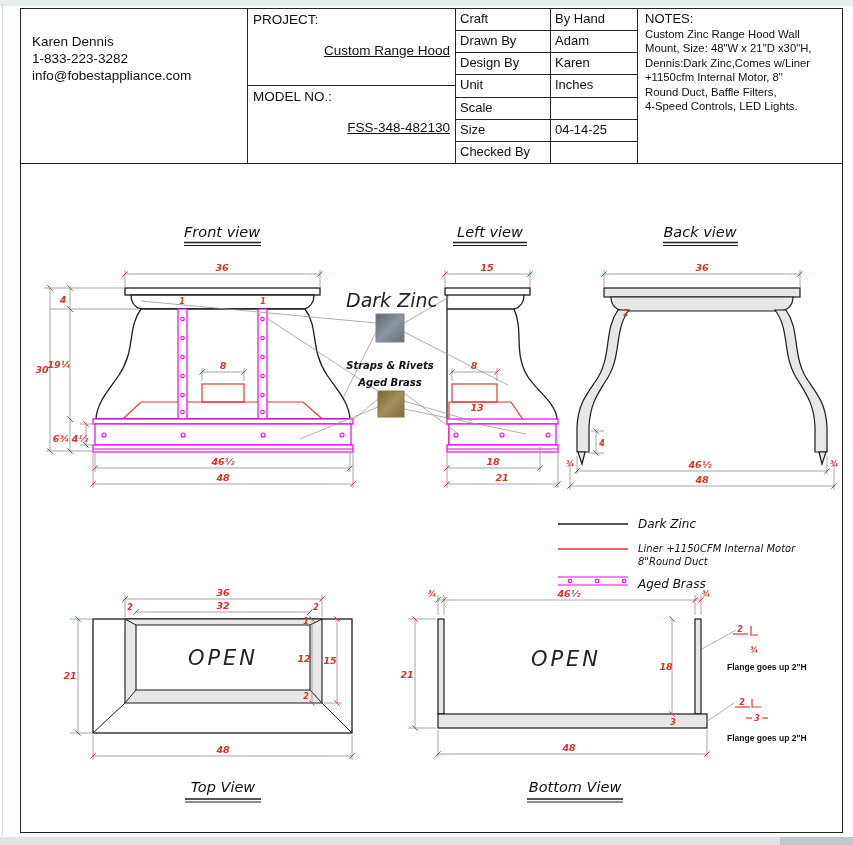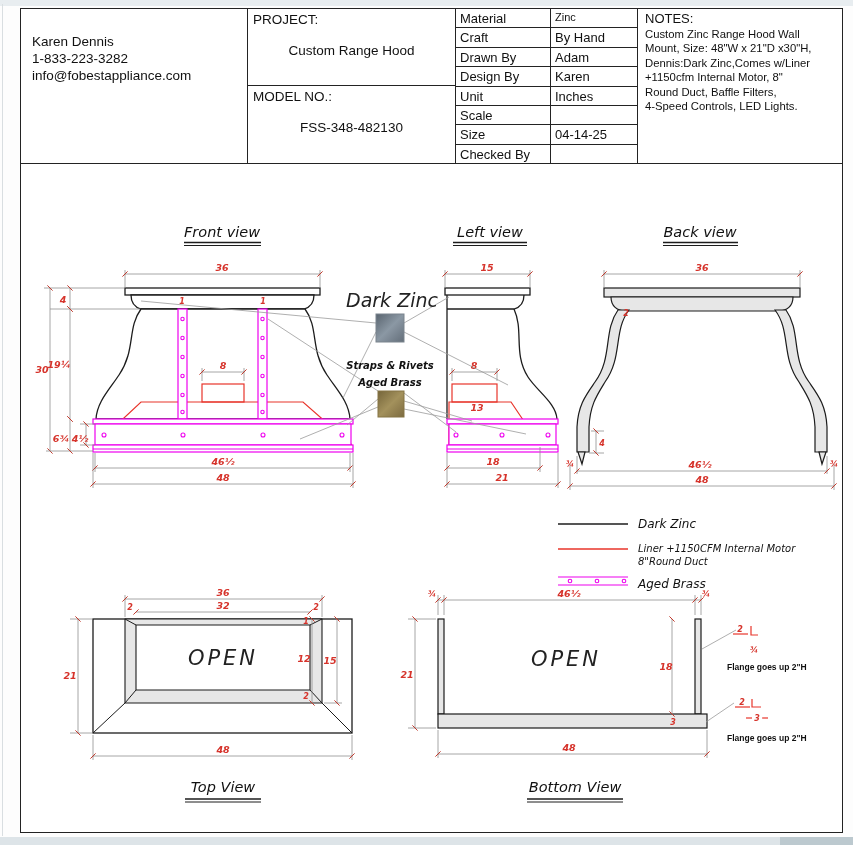--- a/index.html
+++ b/index.html
@@ -14,21 +14,21 @@
   
   .tb{position:absolute;left:0;top:0;width:100%;height:155px;border-bottom:1.6px solid #232323;
       display:flex;box-sizing:border-box;}
   .tb>div{box-sizing:border-box;}
   .tb-company{width:227px;border-right:1.4px solid #232323;padding:24px 10px 0 11px;font-size:13.5px;}
   .tb-company .nm{margin-bottom:20px;}
   .tb-company .ln{line-height:17px;}
   .tb-project{width:208px;border-right:1.4px solid #232323;display:flex;flex-direction:column;font-size:13.5px;}
   .tb-proj-half{height:77px;border-bottom:1.4px solid #232323;padding:3px 5px;box-sizing:border-box;}
   .tb-proj-half2{flex:1;padding:3px 5px;}
-  .tb-val{text-align:center;margin-top:16px;}
+  .tb-val{text-align:right;margin-top:16px;text-decoration:underline;}
   .tb-fields{width:182px;border-right:1.4px solid #232323;display:flex;flex-direction:column;font-size:13px;}
   .f-row{flex:1;display:flex;border-bottom:1px solid #232323;}
   .f-row:last-child{border-bottom:none;}
   .f-lab{width:95px;border-right:1px solid #232323;padding:2px 0 0 4px;box-sizing:border-box;}
   .f-val{flex:1;padding:2px 0 0 4px;}
   .f-val.small{font-size:11px;}
   .tb-notes{flex:1;padding:2px 2px 0 7px;}
   .tb-notes .nlab{font-size:13px;margin-bottom:1px;}
   .tb-notes .nline{font-size:11.3px;line-height:14.4px;}
   
@@ -72,24 +72,20 @@
           <div>PROJECT:</div>
           <div class="tb-val">Custom Range Hood</div>
         </div>
         <div class="tb-proj-half2">
           <div>MODEL NO.:</div>
           <div class="tb-val">FSS-348-482130</div>
         </div>
       </div>
       <div class="tb-fields">
         <div class="f-row">
-          <div class="f-lab">Material</div>
-          <div class="f-val small">Zinc</div>
-        </div>
-        <div class="f-row">
           <div class="f-lab">Craft</div>
           <div class="f-val">By Hand</div>
         </div>
         <div class="f-row">
           <div class="f-lab">Drawn By</div>
           <div class="f-val">Adam</div>
         </div>
         <div class="f-row">
           <div class="f-lab">Design By</div>
           <div class="f-val">Karen</div>

